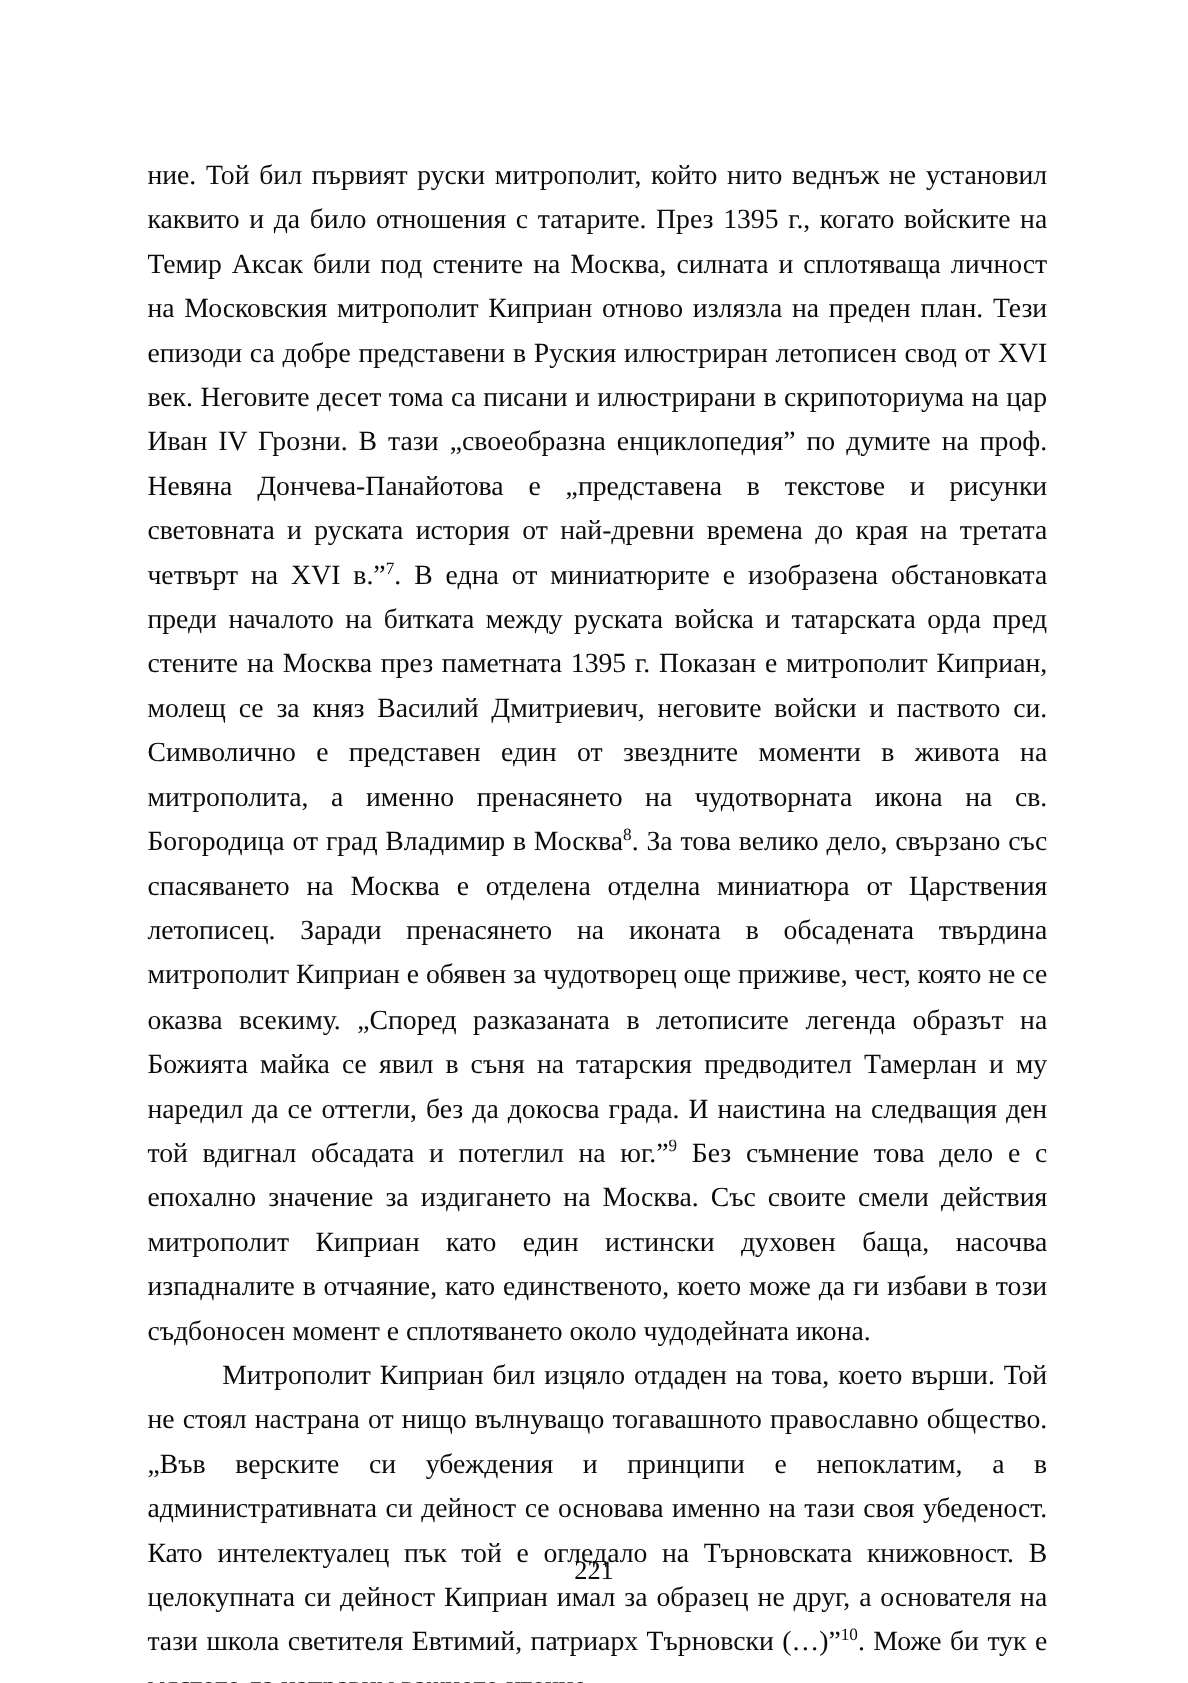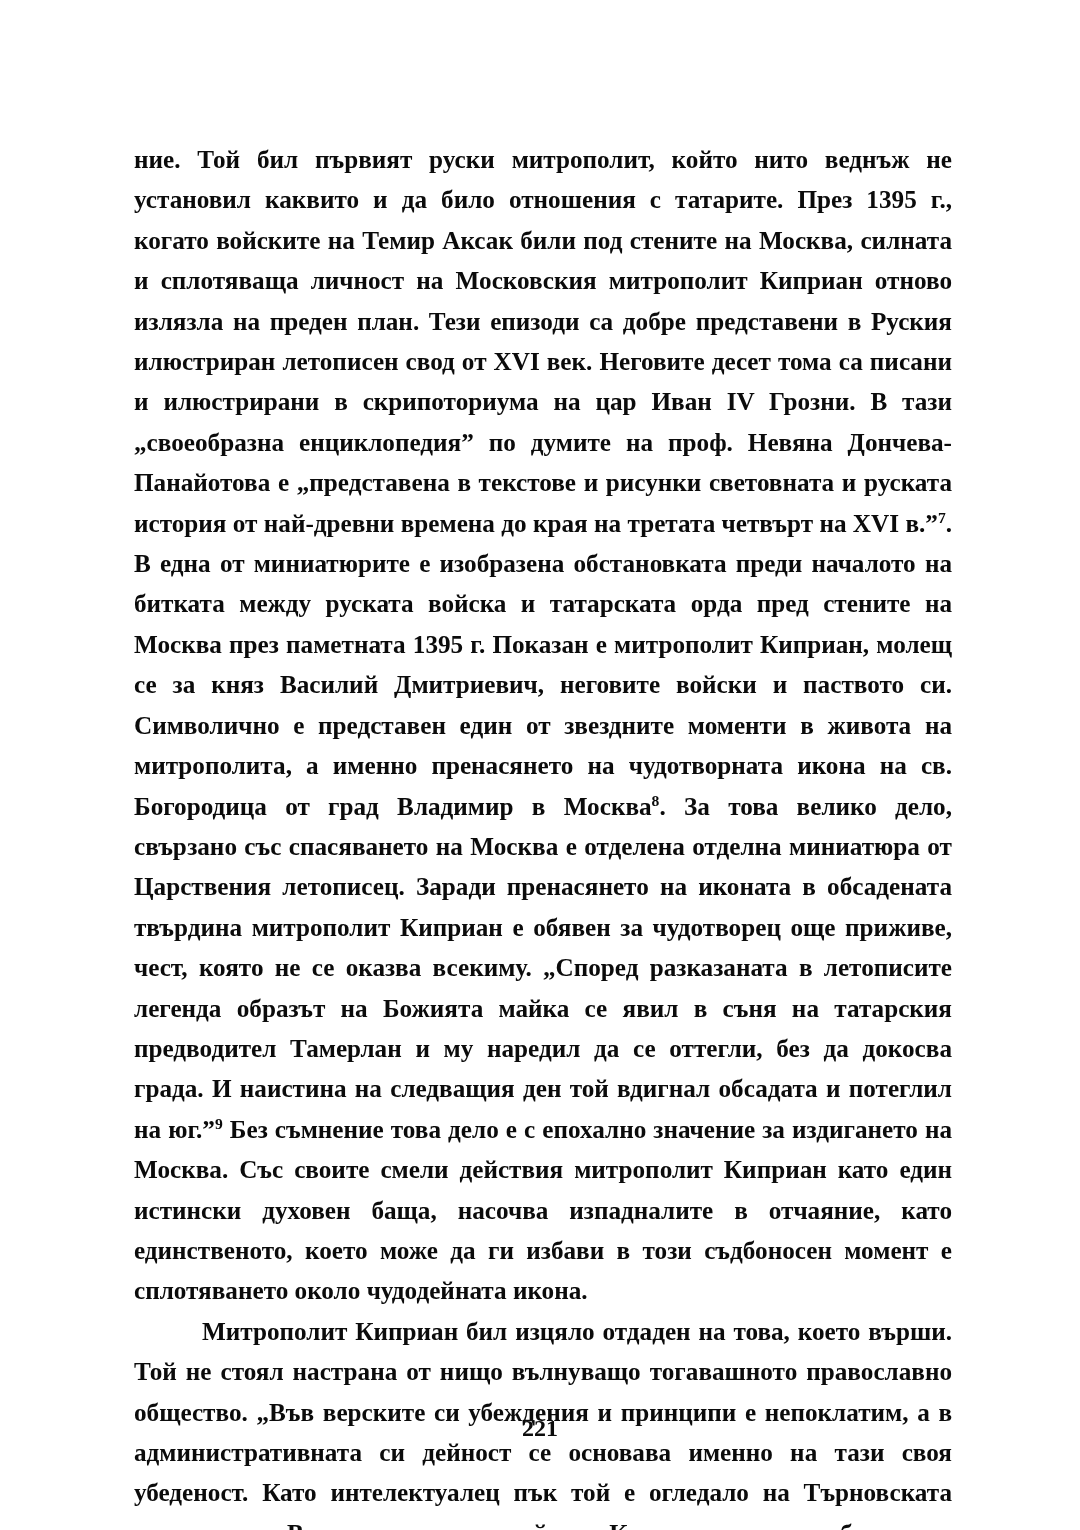--- a/index.html
+++ b/index.html
@@ -12,21 +12,20 @@
     height: 1530px;
     font-family: "Liberation Serif", "DejaVu Serif", serif;
     color: #0b0b0b;
   }
   .page {
     position: relative;
     width: 1080px;
     height: 1530px;
     box-sizing: border-box;
     padding: 140px 128px 0 134px;
-    font-weight: bold;
   }
   .body-text {
     font-size: 25.2px;
     line-height: 40.4px;
     text-align: justify;
     text-justify: inter-word;
     hyphens: manual;
   }
   .para {
     margin: 0;

